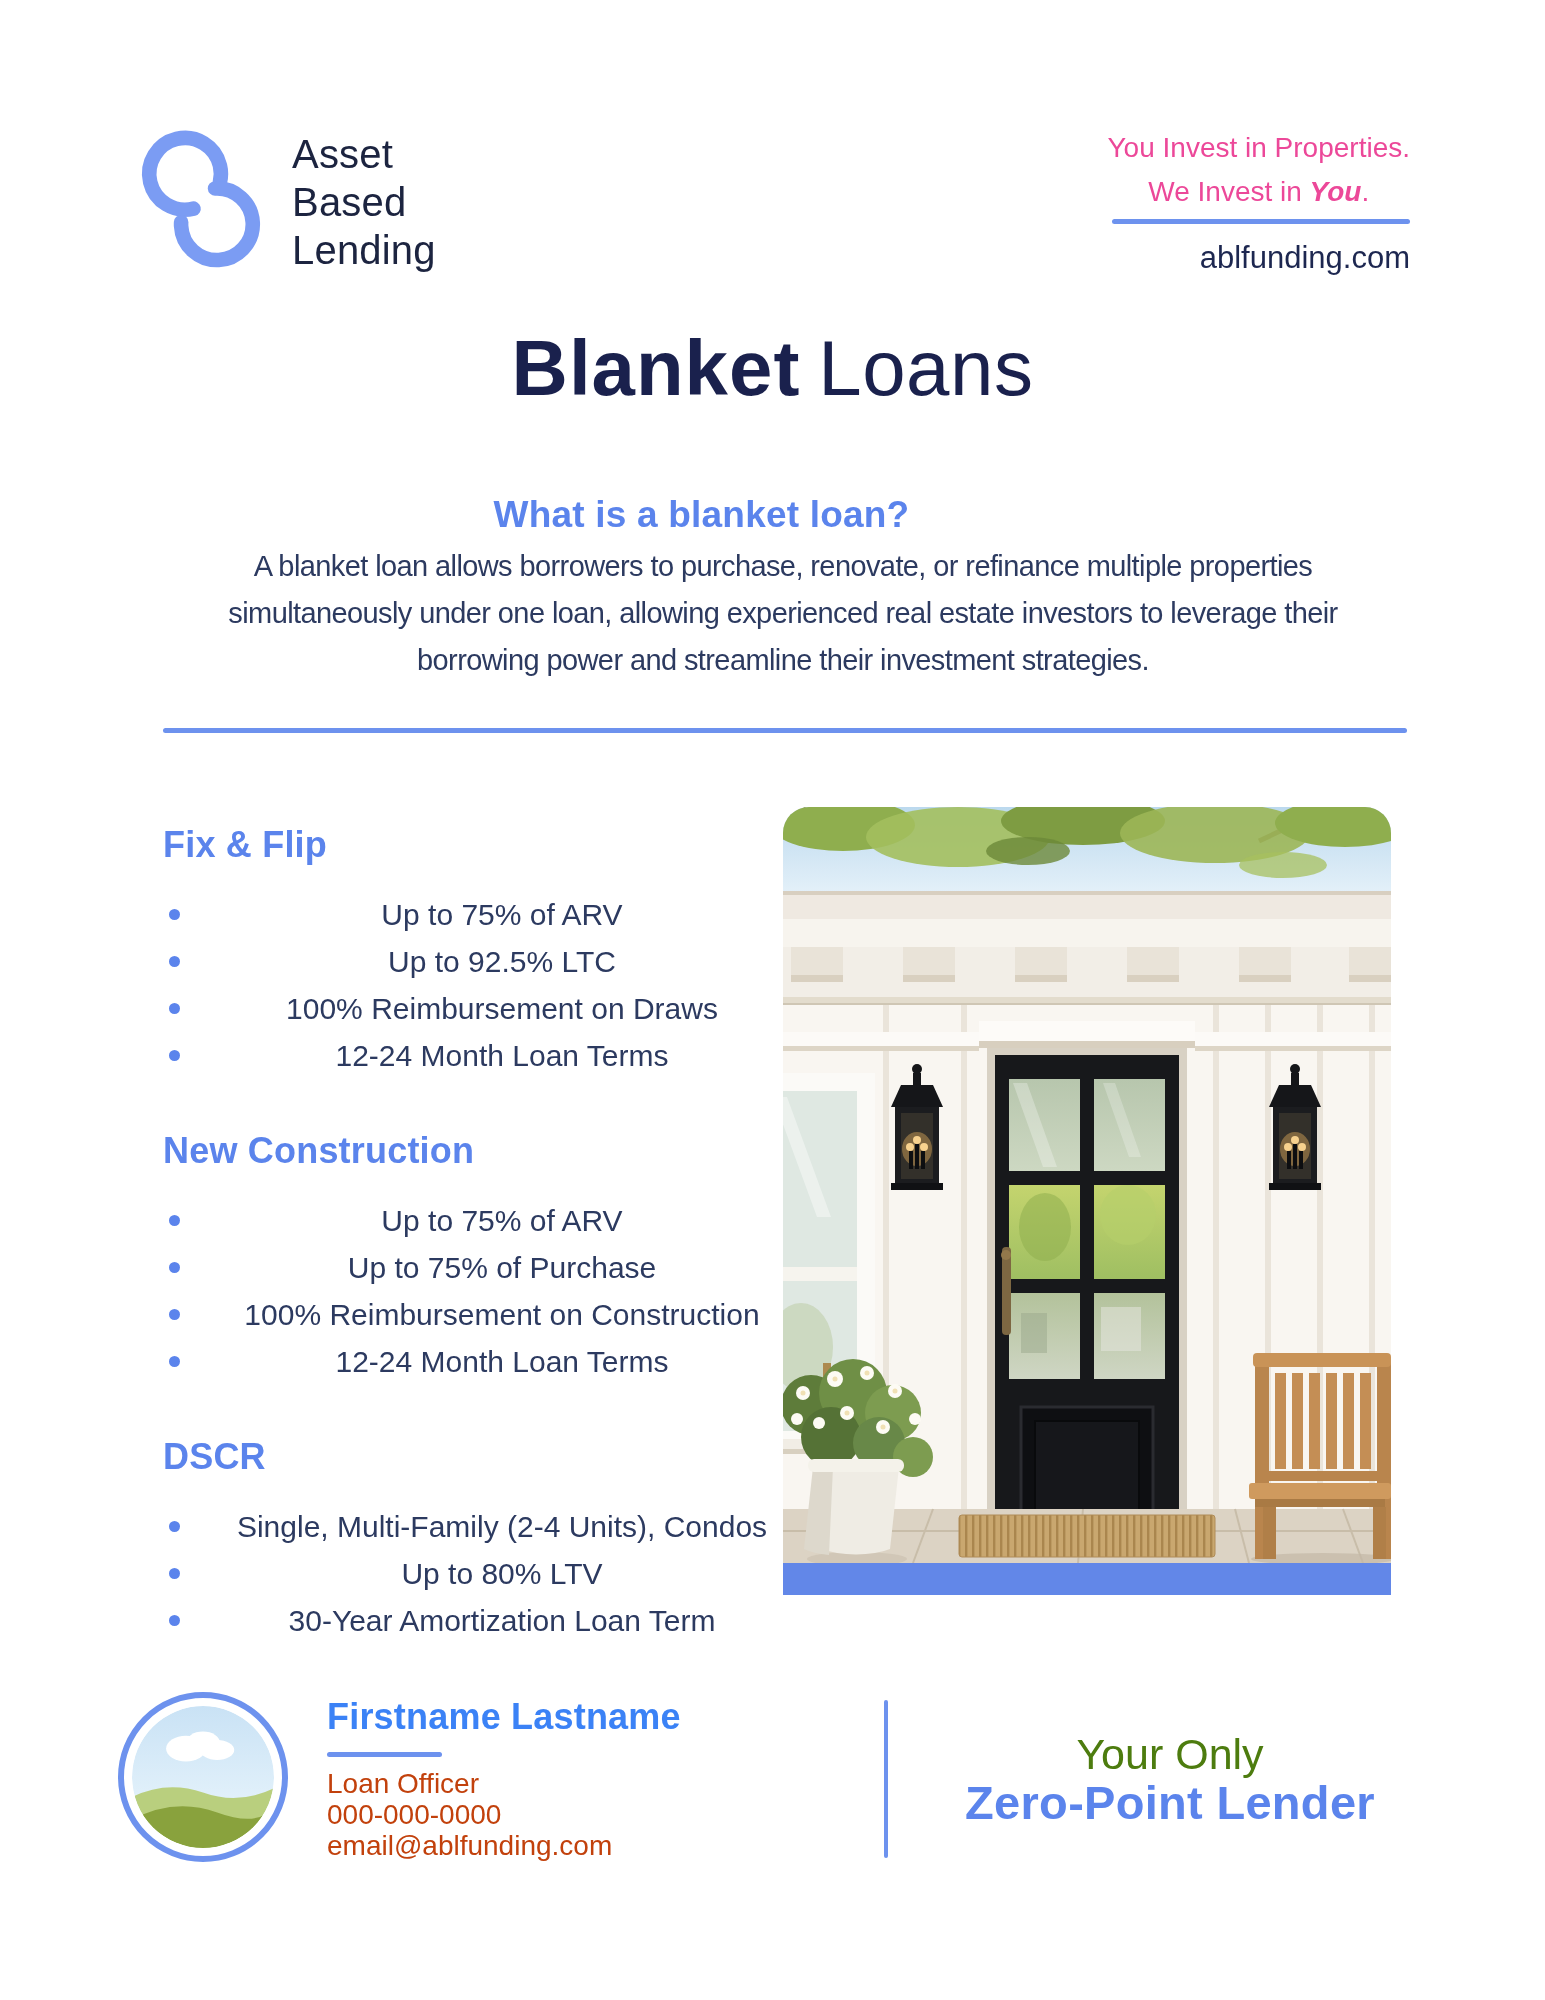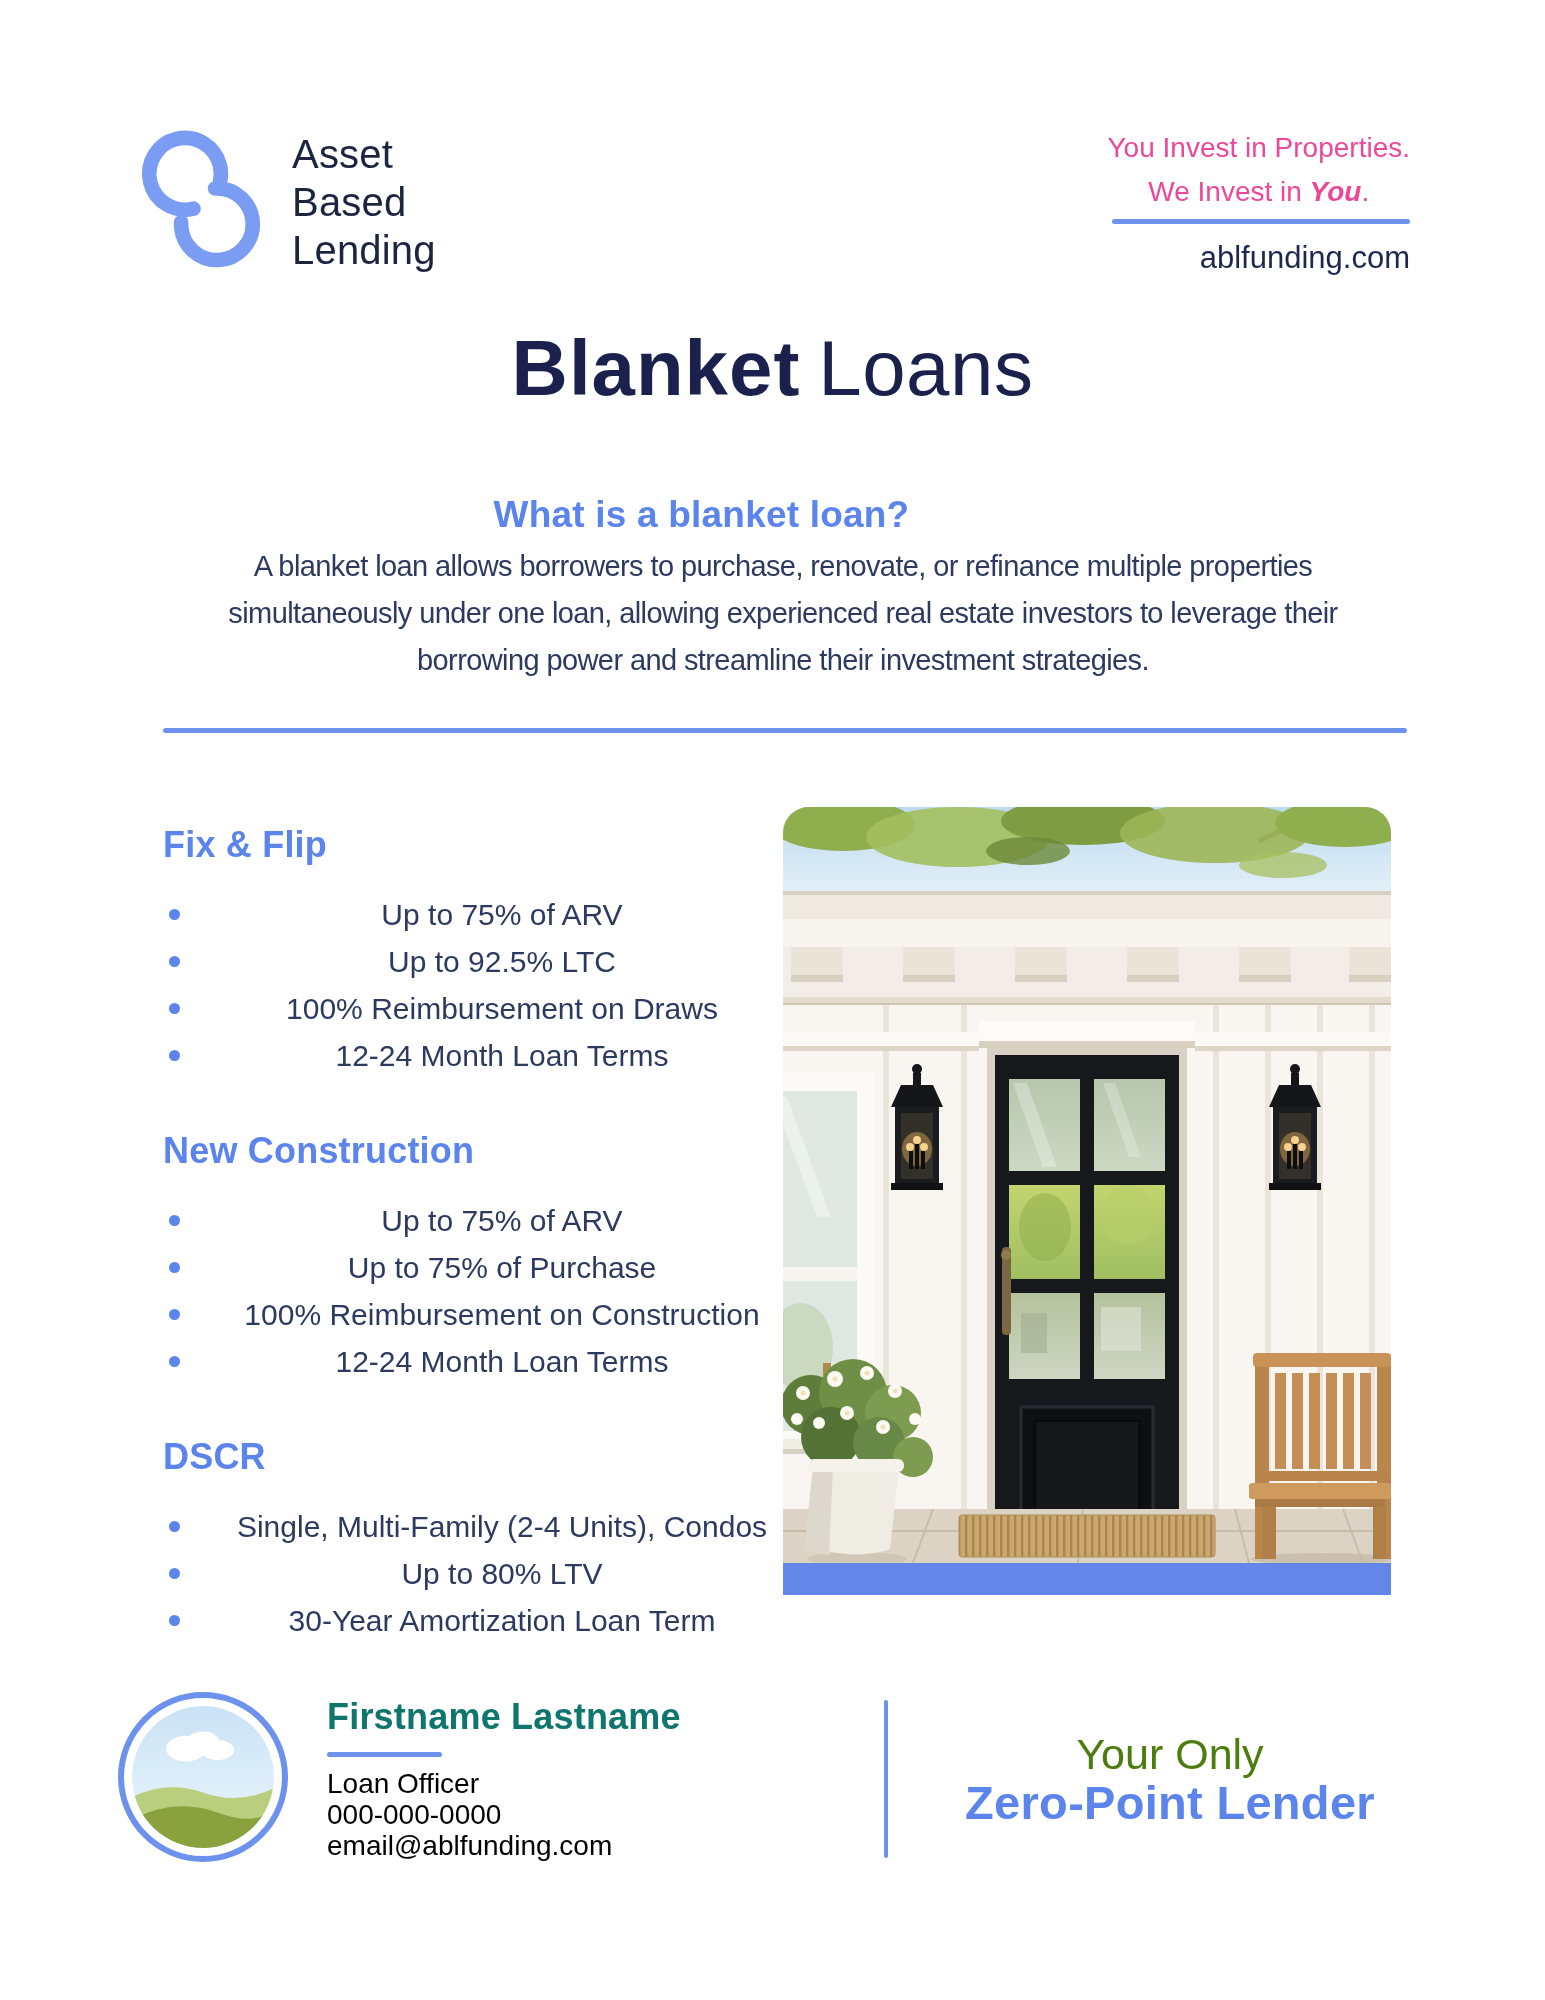--- a/index.html
+++ b/index.html
@@ -32,23 +32,23 @@
   .section li .dot{position:absolute;left:6px;top:18px;width:11px;height:11px;border-radius:50%;background:#5b84ec;}
   .section + .section{margin-top:52px;}
 
   
   .photo{left:783px;top:807px;width:608px;height:788px;border-radius:26px 26px 0 0;overflow:hidden;background:#f9f6f1;}
 
   
   .avatar{left:118px;top:1692px;width:170px;height:170px;border-radius:50%;border:6px solid #6d92ee;
           background:#ffffff;box-sizing:border-box;display:flex;align-items:center;justify-content:center;}
   .avatar svg{width:142px;height:142px;border-radius:50%;}
-  .officer-name{left:327px;top:1696px;font-size:36px;font-weight:700;color:#0f766e;letter-spacing:.2px;}
+  .officer-name{left:327px;top:1696px;font-size:36px;font-weight:700;color:#3b82f6;letter-spacing:.2px;}
   .name-underline{left:327px;top:1752px;width:115px;height:5px;background:#6d92ee;border-radius:3px;}
-  .contact{left:327px;top:1768px;font-size:28px;line-height:31px;color:#000000;}
+  .contact{left:327px;top:1768px;font-size:28px;line-height:31px;color:#c2410c;}
   .footer-divider{left:884px;top:1700px;width:4px;height:158px;background:#6d92ee;border-radius:2px;}
   .slogan{left:940px;top:1730px;width:460px;text-align:center;}
   .slogan-l1{font-size:43px;line-height:48px;font-weight:400;color:#4d7c0f;text-align:center;}
   .slogan-l2{font-size:47px;line-height:50px;font-weight:700;color:#5b84ec;letter-spacing:.3px;}
 </style>
 </head>
 <body>
 
 <div class="page">
 

